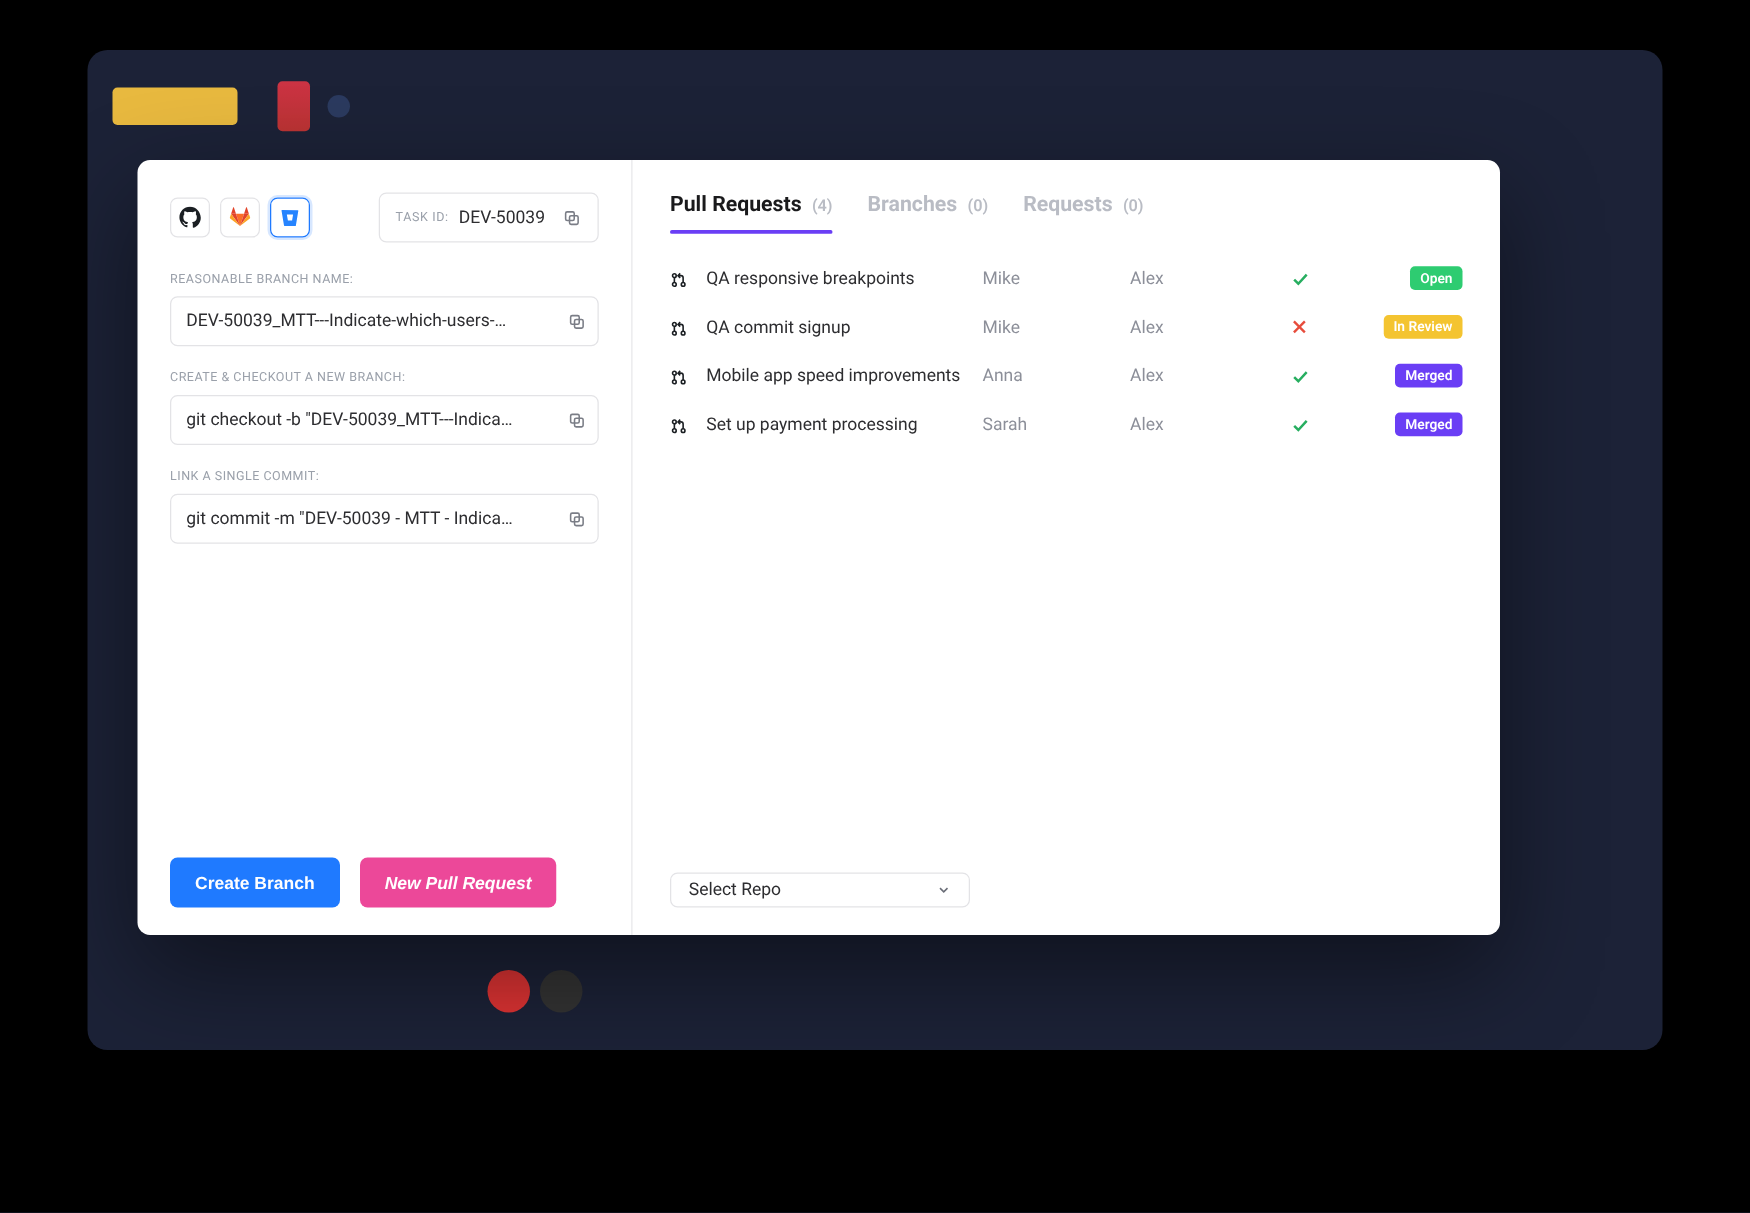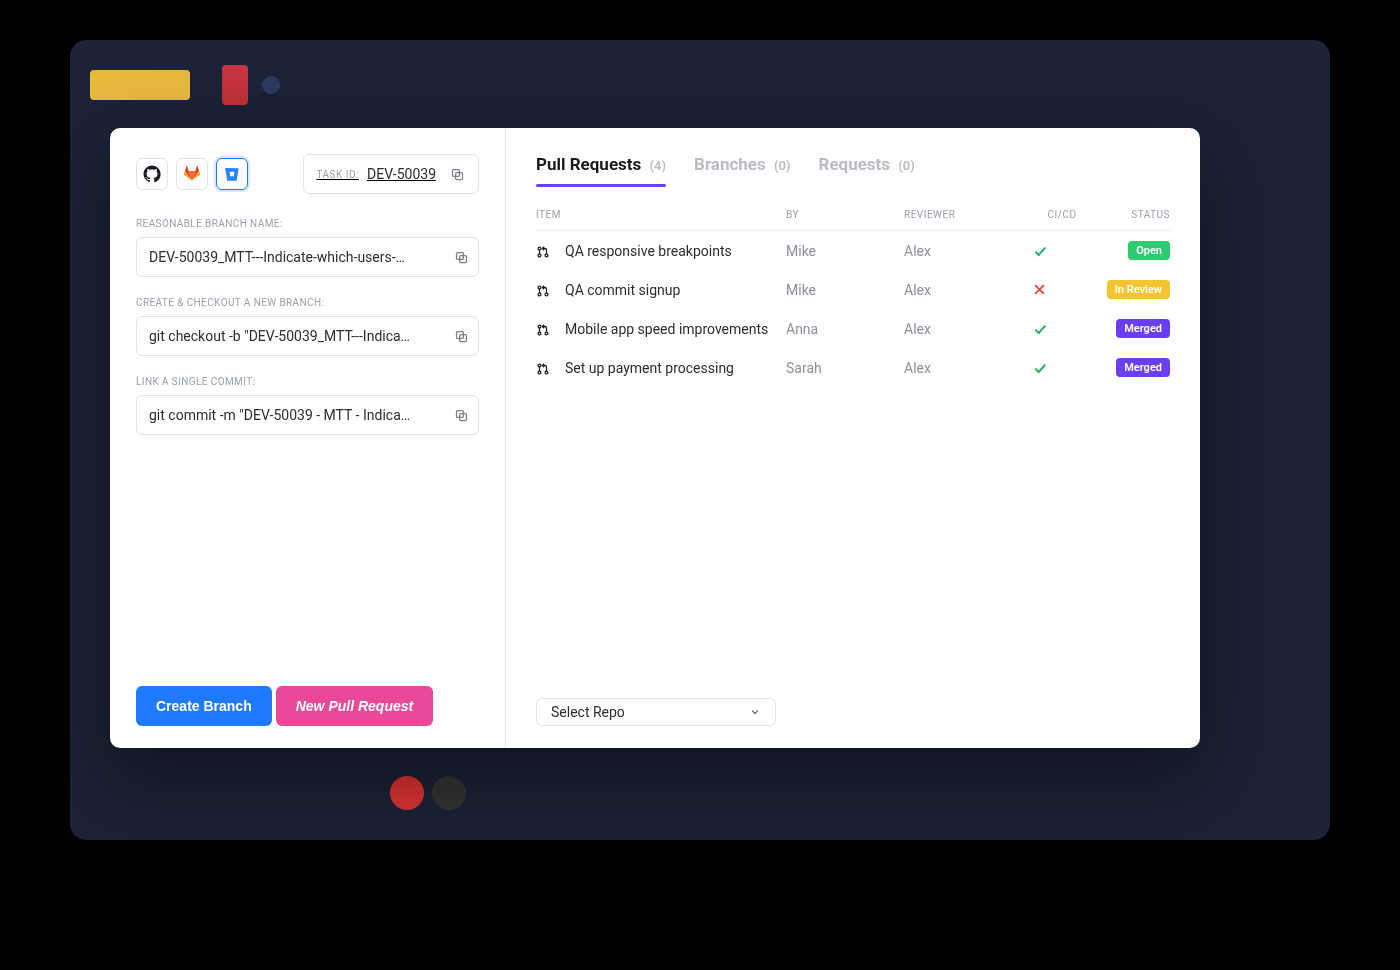--- a/index.html
+++ b/index.html
@@ -64,21 +64,20 @@
     border: 1px solid #e3e3e6; border-radius: 6px;
     display: flex; align-items: center; justify-content: center;
     cursor: pointer;
   }
   .srv-btn.active { border-color: #1f7aff; box-shadow: 0 0 0 2px rgba(31,122,255,0.18); }
 
   .task-pill {
     display: flex; align-items: center; gap: 8px;
     border: 1px solid #e3e3e6; border-radius: 6px;
     padding: 6px 8px 6px 12px;
-    text-decoration: underline;
   }
   .task-pill .lbl { font-size: 10px; color: #9aa0aa; letter-spacing: 0.5px; }
   .task-pill .val { font-size: 14px; color: #2d2d30; }
   .copy-icon-btn {
     width: 26px; height: 26px; border-radius: 4px;
     display: flex; align-items: center; justify-content: center;
     cursor: pointer;
   }
 
   .section-label {
@@ -92,21 +91,21 @@
     padding: 0 4px 0 12px; height: 40px;
     margin-bottom: 16px;
     gap: 36px;
   }
   .field-row .text {
     flex: 1; font-size: 14px; color: #2d2d30;
     white-space: nowrap; overflow: hidden; text-overflow: ellipsis;
   }
 
   .left-actions {
-    margin-top: auto; display: flex; gap: 4px;
+    margin-top: auto; display: flex; gap: 16px;
   }
   .btn {
     height: 40px; padding: 0 20px;
     border: none; border-radius: 6px;
     font-size: 14px; font-weight: 600; color: #fff;
     cursor: pointer;
   }
   .btn-blue { background: #1f7aff; }
   .btn-green { background: #ec4899; font-style: italic; }
 
@@ -262,27 +261,20 @@
       <div class="tab">
         <span>Branches</span>
         <span class="count">(0)</span>
       </div>
       <div class="tab">
         <span>Requests</span>
         <span class="count">(0)</span>
       </div>
     </div>
 
-    <div class="grid-head">
-      <div>ITEM</div>
-      <div>BY</div>
-      <div>REVIEWER</div>
-      <div class="col-ci">CI/CD</div>
-      <div class="col-status">STATUS</div>
-    </div>
 
     <div id="rows-container">
         <div class="grid-row">
           <div class="item-cell">
             <span>
               <svg width="14" height="14" viewBox="0 0 24 24" fill="none" stroke="#1b1f23" stroke-width="2.2">
                 <circle cx="6" cy="6" r="2.5"></circle>
                 <circle cx="6" cy="18" r="2.5"></circle>
                 <circle cx="18" cy="18" r="2.5"></circle>
                 <path d="M6 8.5v7M18 15.5V9c0-1.7-1.3-3-3-3h-3"></path>

